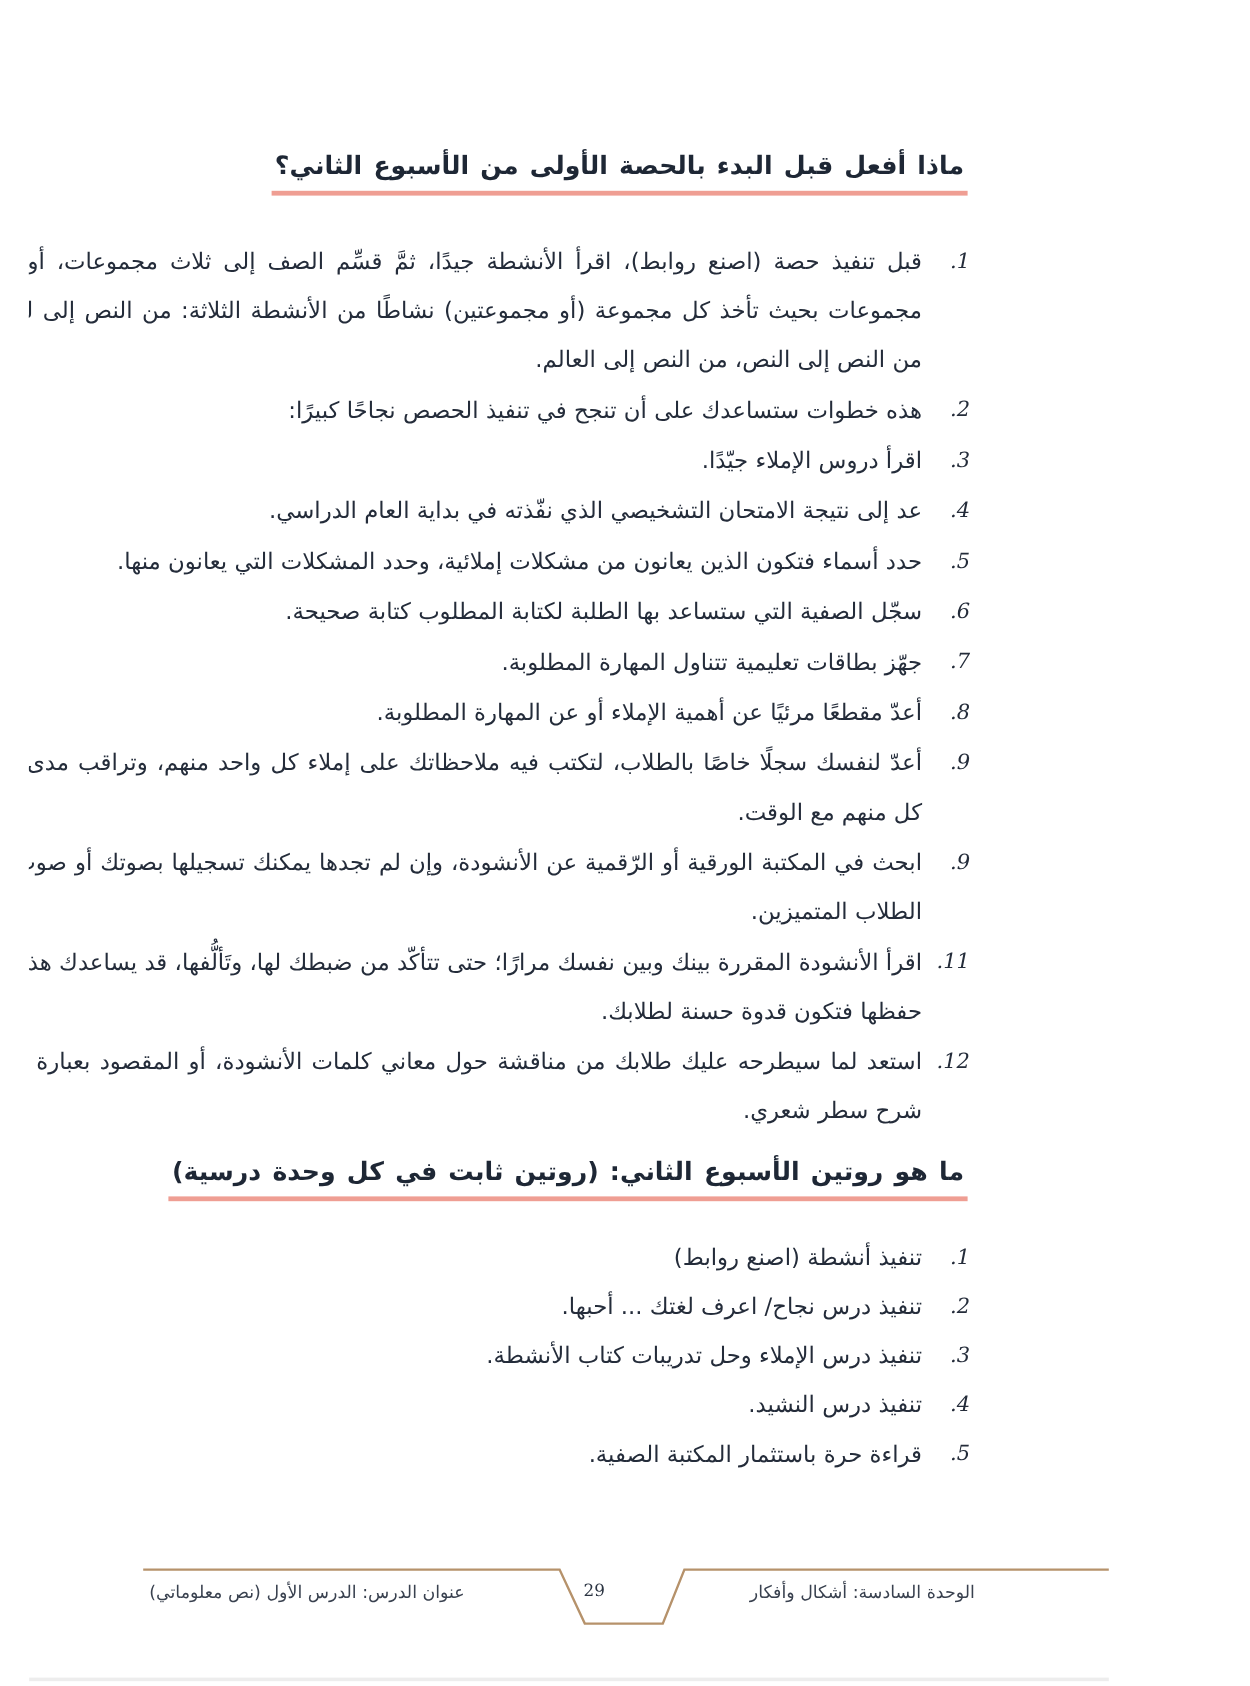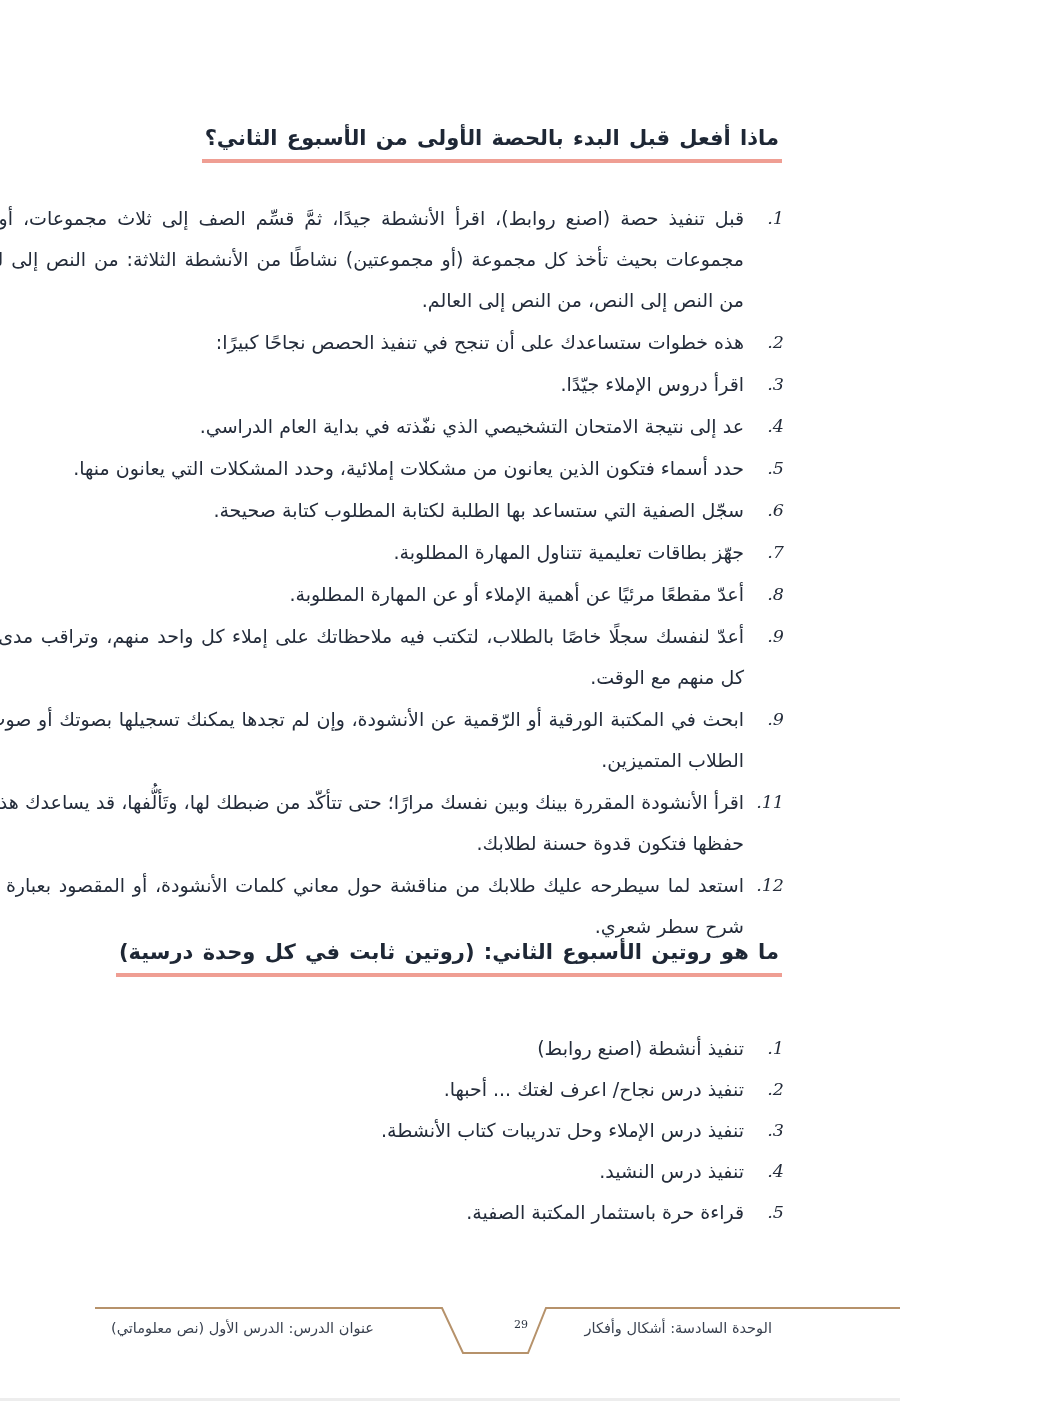--- a/index.html
+++ b/index.html
@@ -4,37 +4,38 @@
 <style>
   html, body { margin:0; padding:0; background:#ffffff; }
   .page {
     position:relative;
     width:900px; height:1405px;
     background:#ffffff;
     font-family:"DejaVu Sans", sans-serif;
     direction:rtl;
     overflow:hidden;
     color:#242c3a;
+    margin-left:24px;
   }
   
   .edge-right  { position:absolute; left:1036px; top:0; width:3px; height:1399px; background:#e4e4e4; }
   .edge-bottom { position:absolute; left:0; top:1398px; width:1042px; height:3px; background:#ededed; }
 
   
   .sec-title {
     position:absolute; right:118px;
     margin:0; padding:0 3px 9px 3px;
     font-size:21px; font-weight:bold; color:#1e2735;
     border-bottom:4px solid #ef9e93;
     letter-spacing:0.3px;
     word-spacing:2px;
     white-space:nowrap;
   }
   .sec-title.t1 { top:126px; }
-  .sec-title.t2 { top:940px; }
+  .sec-title.t2 { top:964px; }
 
   
   .steps {
     position:absolute; right:116px; width:830px;
     margin:0; padding:0; list-style:none;
   }
   .steps.l1 { top:198px; }
   .steps.l2 { top:1028px; }
   .steps li {
     display:flex; gap:10px;
@@ -65,27 +66,27 @@
     letter-spacing:0.2px;
   }
 
   
   .footer-svg { position:absolute; left:0; top:1300px; }
   .footer-text {
     position:absolute; top:1320px;
     font-size:14.5px; color:#39414f;
     white-space:nowrap;
   }
-  .footer-text.lesson { left:111px; }
-  .footer-text.unit  { right:128px; }
+  .footer-text.lesson { left:100px; }
+  .footer-text.unit  { right:112px; }
   .page-number {
     position:absolute; top:1318px; left:462px; width:66px;
-    text-align:right;
+    text-align:left;
     font-family:"DejaVu Serif", serif;
-    font-size:11px; color:#2b3442;
+    font-size:14px; color:#2b3442;
   }
 </style>
 </head>
 <body>
 
 <div class="page">
 
   <h1 class="sec-title t1">ماذا أفعل قبل البدء بالحصة الأولى من الأسبوع الثاني؟</h1>
 
   <ol class="steps l1">

